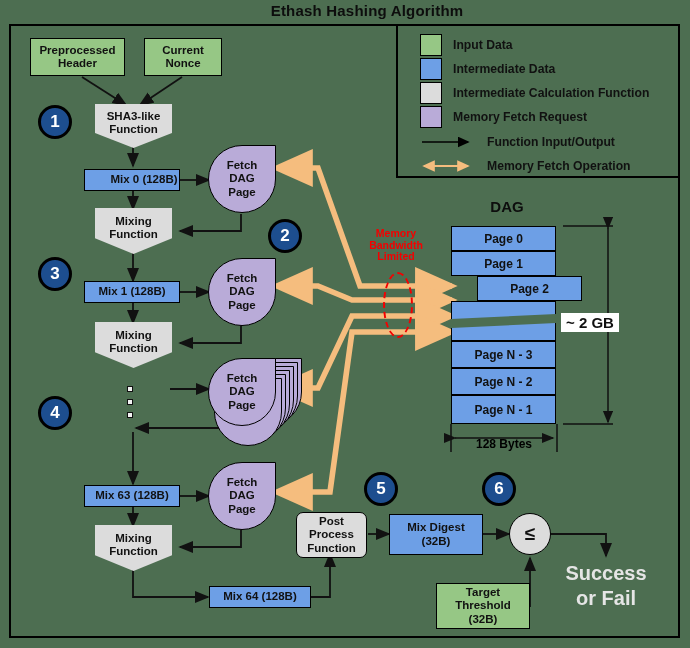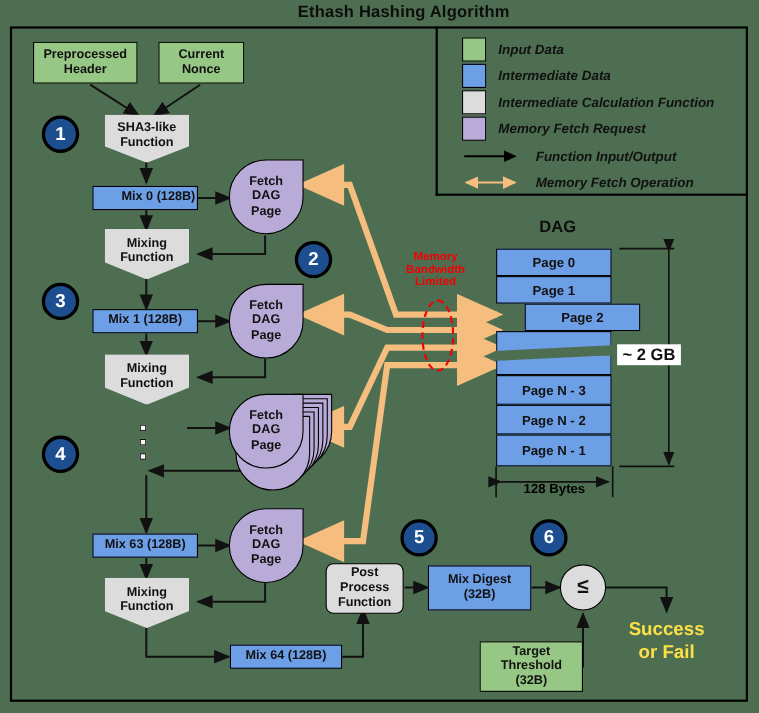--- a/index.html
+++ b/index.html
@@ -25,21 +25,21 @@
     border:2px solid #000;box-sizing:border-box;
   }
   
   #legend-box{
     position:absolute;left:396px;top:24px;width:284px;height:154px;
     border:2px solid #000;border-top:none;border-right:none;box-sizing:border-box;
   }
 
   .lg-row{position:absolute;left:22px;height:22px;display:flex;align-items:center;gap:11px;}
   .lg-sw{width:22px;height:22px;border:1.6px solid #000;box-sizing:border-box;flex:0 0 auto;}
-  .lg-tx{font-size:12.2px;font-weight:bold;color:#111;white-space:nowrap;font-style:italic;}
+  .lg-tx{font-size:12.2px;font-weight:bold;color:#111;white-space:nowrap;}
   .lg-line{width:56px;height:22px;flex:0 0 auto;}
 
   
   .node{position:absolute;box-sizing:border-box;display:flex;align-items:center;
         justify-content:center;text-align:center;font-weight:bold;color:#111;
         line-height:1.14;}
   .rect{border:1.6px solid #000;}
   .green{background:#96c785;}
   .blue{background:#6d9fe6;}
 
@@ -102,21 +102,21 @@
             font-size:12px;font-weight:bold;color:#000000;}
 
   
   #mb-text{position:absolute;left:357px;top:228px;width:78px;text-align:center;
            font-size:10.5px;font-weight:bold;color:#f40000;line-height:1.1;}
   #mb-ellipse{position:absolute;left:383px;top:272px;width:30px;height:66px;
            border:2.5px dashed #f40000;border-radius:50%;box-sizing:border-box;}
 
   
   #success-text{position:absolute;left:541px;top:561px;width:130px;text-align:center;
-           font-size:17px;font-weight:bold;color:#fde047;line-height:1.25;}
+           font-size:20px;font-weight:bold;color:#e5e5e5;line-height:1.25;}
 
   
   .vdot{position:absolute;width:6px;height:6px;background:#f4f4f4;
         border:1.4px solid #111;box-sizing:border-box;}
 
   svg.ov{position:absolute;left:0;top:0;width:690px;height:648px;overflow:visible;
          pointer-events:none;}
 </style>
 </head>
 <body>

